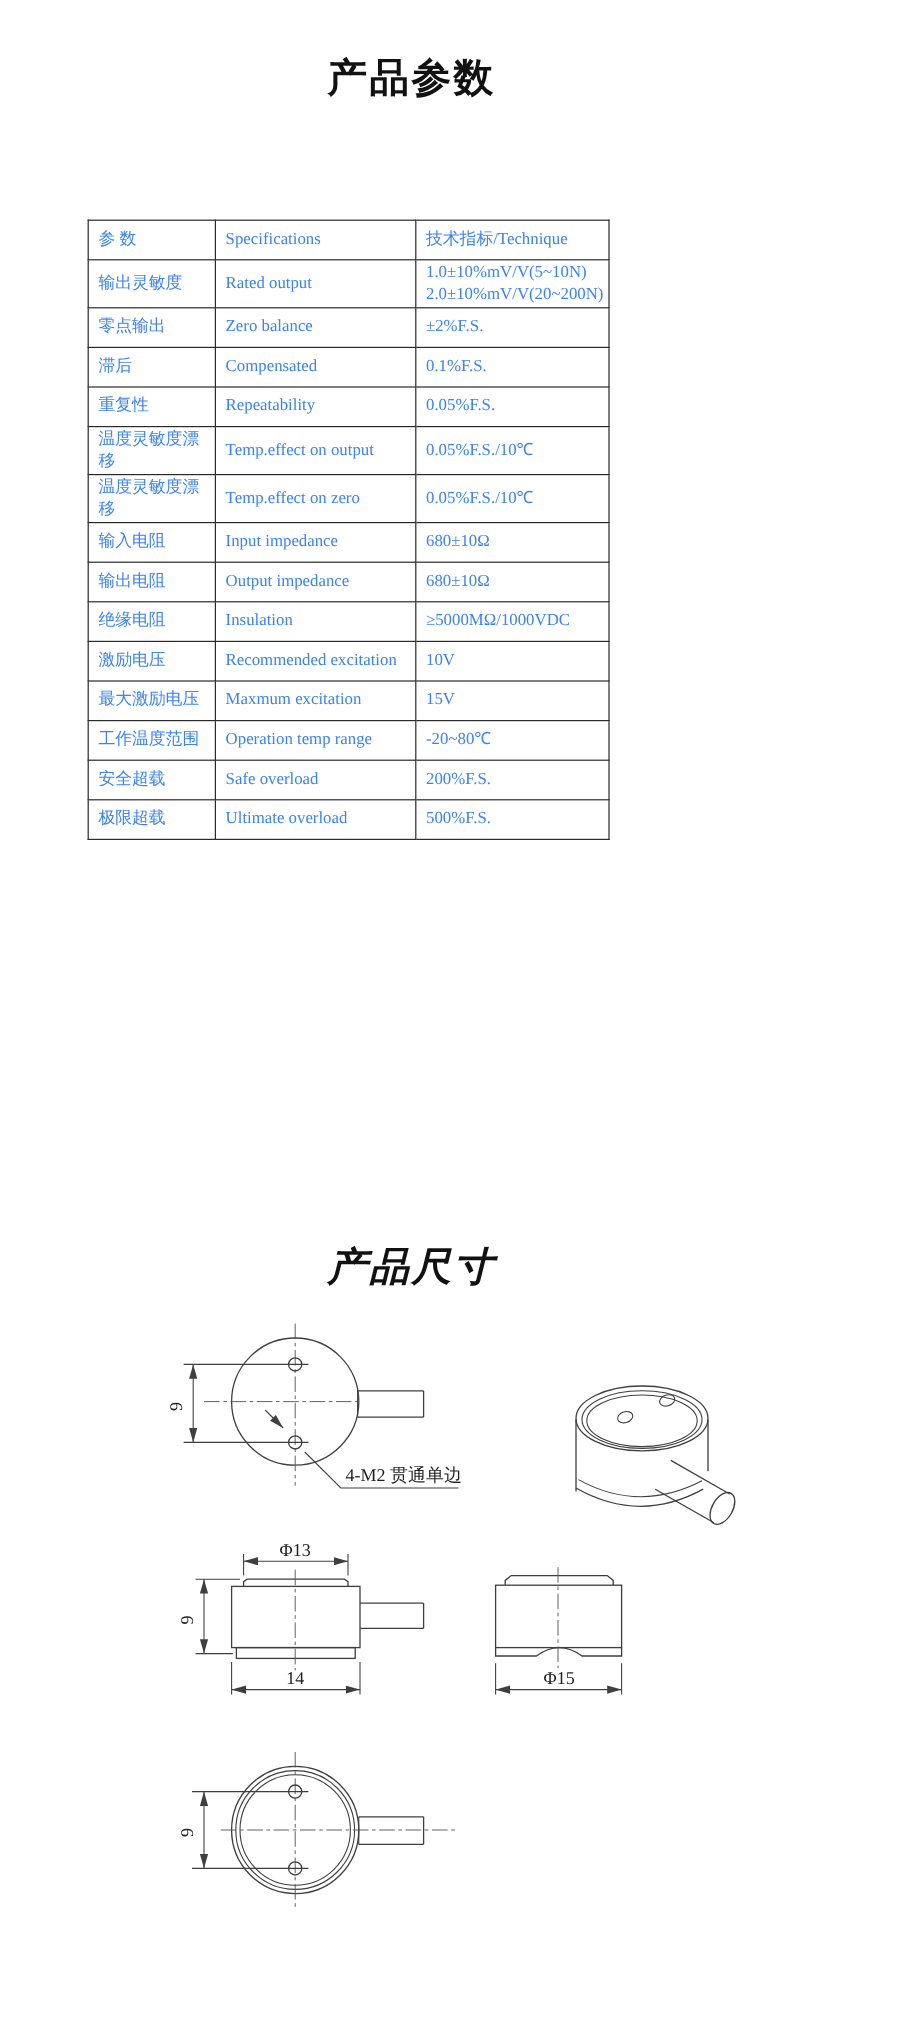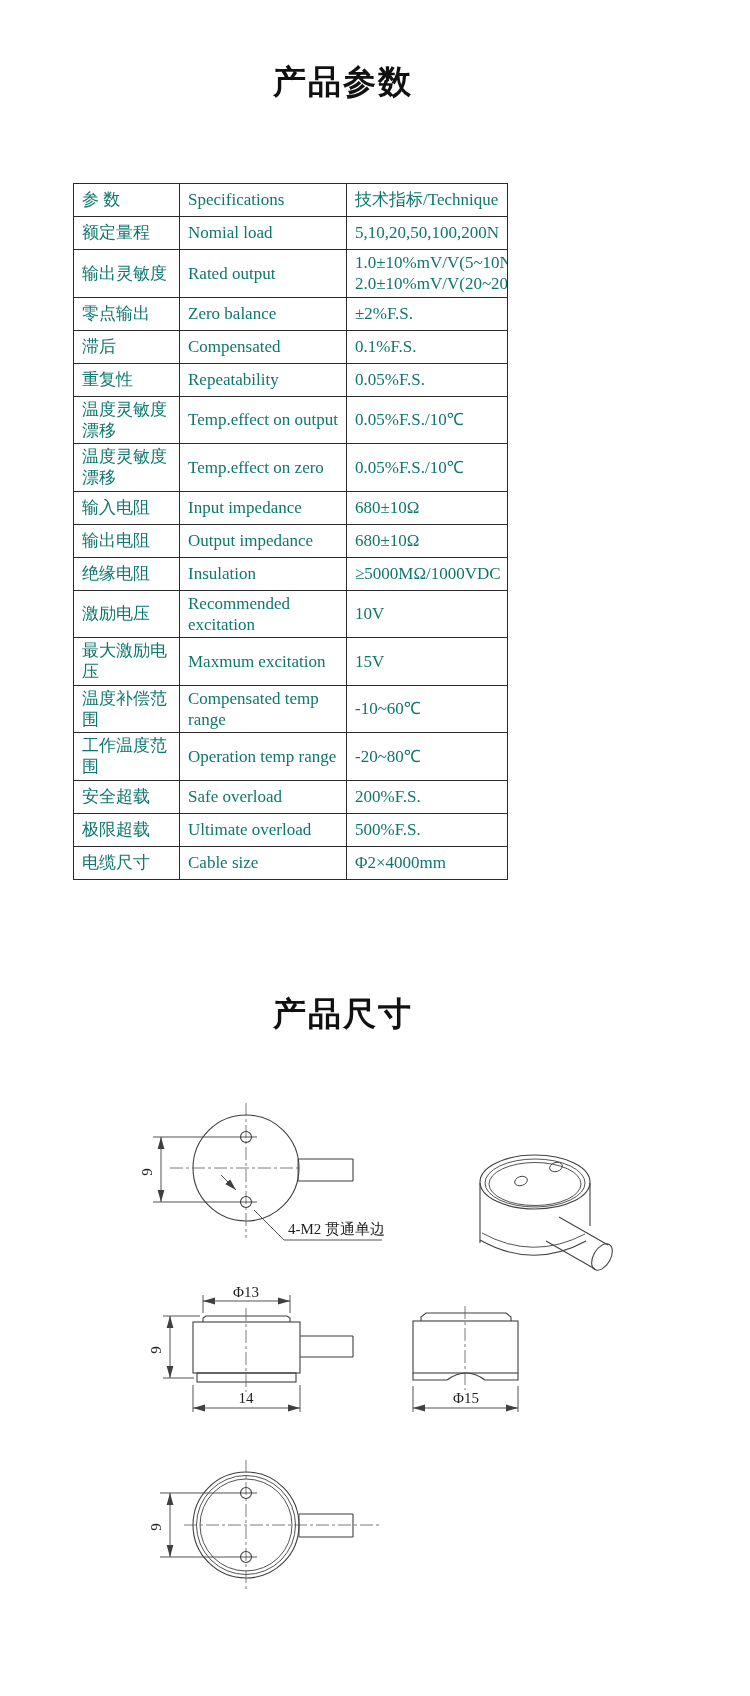--- a/index.html
+++ b/index.html
@@ -12,28 +12,28 @@
     font-family:"Liberation Sans", sans-serif;
     color:#1c1c1c;
     overflow:hidden;
   }
   .section-title {
     position:absolute; left:0; width:686px;
     text-align:center;
     font-size:33px; font-weight:700; letter-spacing:2px;
     color:#111;
   }
-  #title-params  { top:60px; }
-  #title-dims    { top:992px; }
+  #title-params  { top:43px; }
+  #title-dims    { top:1034px;font-style:italic; }
 
   table.spec {
     position:absolute; left:73px; top:183px; width:434px;
     border-collapse:collapse;
     font-family:"Liberation Serif", serif;
-    font-size:17px; color:#0f766e;
+    font-size:14px; color:#3b82f6;
     table-layout:fixed;
   }
   table.spec th, table.spec td {
     border:1px solid #2a2a2a;
     font-weight:normal;
     text-align:left;
     vertical-align:middle;
     padding:2px 4px 2px 8px;
     height:33px;
     line-height:1.25;
@@ -69,25 +69,20 @@
       </colgroup>
     <thead>
       <tr>
         <th>参 数</th>
         <th>Specifications</th>
         <th>技术指标/Technique</th>
       </tr>
     </thead>
     <tbody>
         <tr>
-          <td>额定量程</td>
-          <td>Nomial load</td>
-          <td>5,10,20,50,100,200N</td>
-        </tr>
-        <tr>
           <td>输出灵敏度</td>
           <td>Rated output</td>
           <td>1.0±10%mV/V(5~10N)
 2.0±10%mV/V(20~200N)</td>
         </tr>
         <tr>
           <td>零点输出</td>
           <td>Zero balance</td>
           <td>±2%F.S.</td>
         </tr>
@@ -130,43 +125,33 @@
           <td>激励电压</td>
           <td>Recommended excitation</td>
           <td>10V</td>
         </tr>
         <tr>
           <td>最大激励电压</td>
           <td>Maxmum excitation</td>
           <td>15V</td>
         </tr>
         <tr>
-          <td>温度补偿范围</td>
-          <td>Compensated temp range</td>
-          <td>-10~60℃</td>
-        </tr>
-        <tr>
           <td>工作温度范围</td>
           <td>Operation temp range</td>
           <td>-20~80℃</td>
         </tr>
         <tr>
           <td>安全超载</td>
           <td>Safe overload</td>
           <td>200%F.S.</td>
         </tr>
         <tr>
           <td>极限超载</td>
           <td>Ultimate overload</td>
           <td>500%F.S.</td>
-        </tr>
-        <tr>
-          <td>电缆尺寸</td>
-          <td>Cable size</td>
-          <td>Φ2×4000mm</td>
         </tr>
       </tbody>
   </table>
 
   <h1 id="title-dims" class="section-title">产品尺寸</h1>
 
   <svg class="drawings" width="750" height="696" viewBox="0 1000 750 696">
     <defs>
       <marker id="arr" viewBox="0 0 12 12" refX="12" refY="6" markerWidth="12" markerHeight="12" markerUnits="userSpaceOnUse" orient="auto-start-reverse">
         <path d="M0,2.6 L12,6 L0,9.4 z" fill="#3f3f3f"></path>

